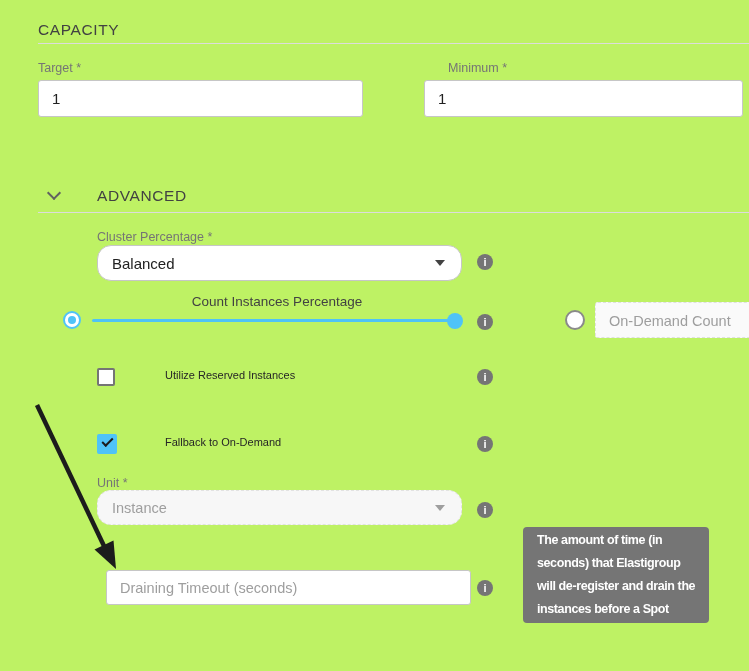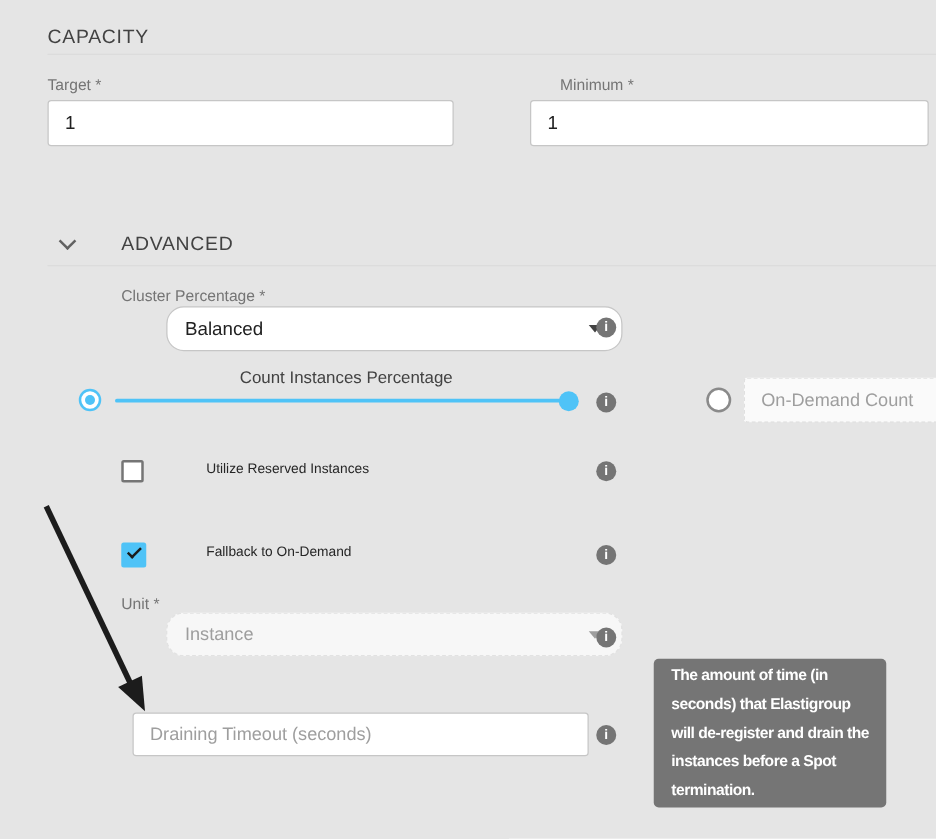--- a/index.html
+++ b/index.html
@@ -1,31 +1,31 @@
 <!DOCTYPE html>
 <html><head>
 <meta charset="utf-8">
 <style>
   * { box-sizing: border-box; margin: 0; padding: 0; }
   body { background: #fff; font-family: "Liberation Sans", sans-serif; }
-  .screen { position: relative; width: 749px; height: 671px; background: #e5e5e5; overflow: hidden; }
+  .screen { position: relative; width: 749px; height: 671px; background: #bef264; overflow: hidden; }
 
   .section-title { position: absolute; font-size: 15.5px; color: #424242; letter-spacing: .6px; }
   .divider { position: absolute; height: 1px; background: #dcdcdc; width: 711px; left: 38px; }
 
   .field-label { position: absolute; font-size: 12.5px; color: #757575; }
 
   .text-input { position: absolute; height: 37px; border: 1px solid #c6c6c6; border-radius: 3px;
                 padding: 0 13px; font-size: 15px; color: #212121; outline: none; background: #fff;
                 font-family: "Liberation Sans", sans-serif; }
   .text-input::placeholder { color: #9e9e9e; font-size: 14.5px; }
   .text-input.disabled { border: 1px dashed #e0e0e0; background: #fafafa; }
 
   .select-box { position: absolute; height: 36px; border: 1px solid #c6c6c6; border-radius: 14px;
-                background: #fff; display: flex; align-items: center; padding: 0 14px; cursor: pointer; margin-left: 36px; }
+                background: #fff; display: flex; align-items: center; padding: 0 14px; cursor: pointer; }
   .select-box .select-value { font-size: 15px; color: #212121; }
   .select-box.disabled { border: 1px dashed #e2e2e2; background: #f7f7f7; cursor: default; }
   .select-box.disabled .select-value { color: #9e9e9e; font-size: 14.5px; }
   .caret { position: absolute; right: 16px; top: 50%; margin-top: -3px; width: 0; height: 0;
            border-left: 5px solid transparent; border-right: 5px solid transparent; border-top: 6px solid #424242; }
   .caret.gray { border-top-color: #9e9e9e; }
 
   .chevron { position: absolute; left: 49px; top: 188px; width: 10px; height: 10px;
              border-right: 2px solid #616161; border-bottom: 2px solid #616161;
              transform: rotate(45deg); cursor: pointer; }
@@ -128,21 +128,20 @@
   <input class="text-input" style="left: 106px; top: 570px; width: 365px; height: 35px;" placeholder="Draining Timeout (seconds)">
   <div class="info-icon" style="left:477px; top:580px;">
       <span>i</span>
     </div>
 
   <div class="tooltip">
     <div>The amount of time (in</div>
     <div>seconds) that Elastigroup</div>
     <div>will de-register and drain the</div>
     <div>instances before a Spot</div>
-    <div>termination.</div>
   </div>
 
   <svg class="arrow-svg" width="749" height="671" viewBox="0 0 749 671">
     <line x1="37" y1="405" x2="104" y2="546" stroke="#1c1c1c" stroke-width="4.5"></line>
     <polygon points="116,569 94.5,549.5 113.5,540.5" fill="#1c1c1c"></polygon>
   </svg>
 
 </div>
 
 </body></html>

